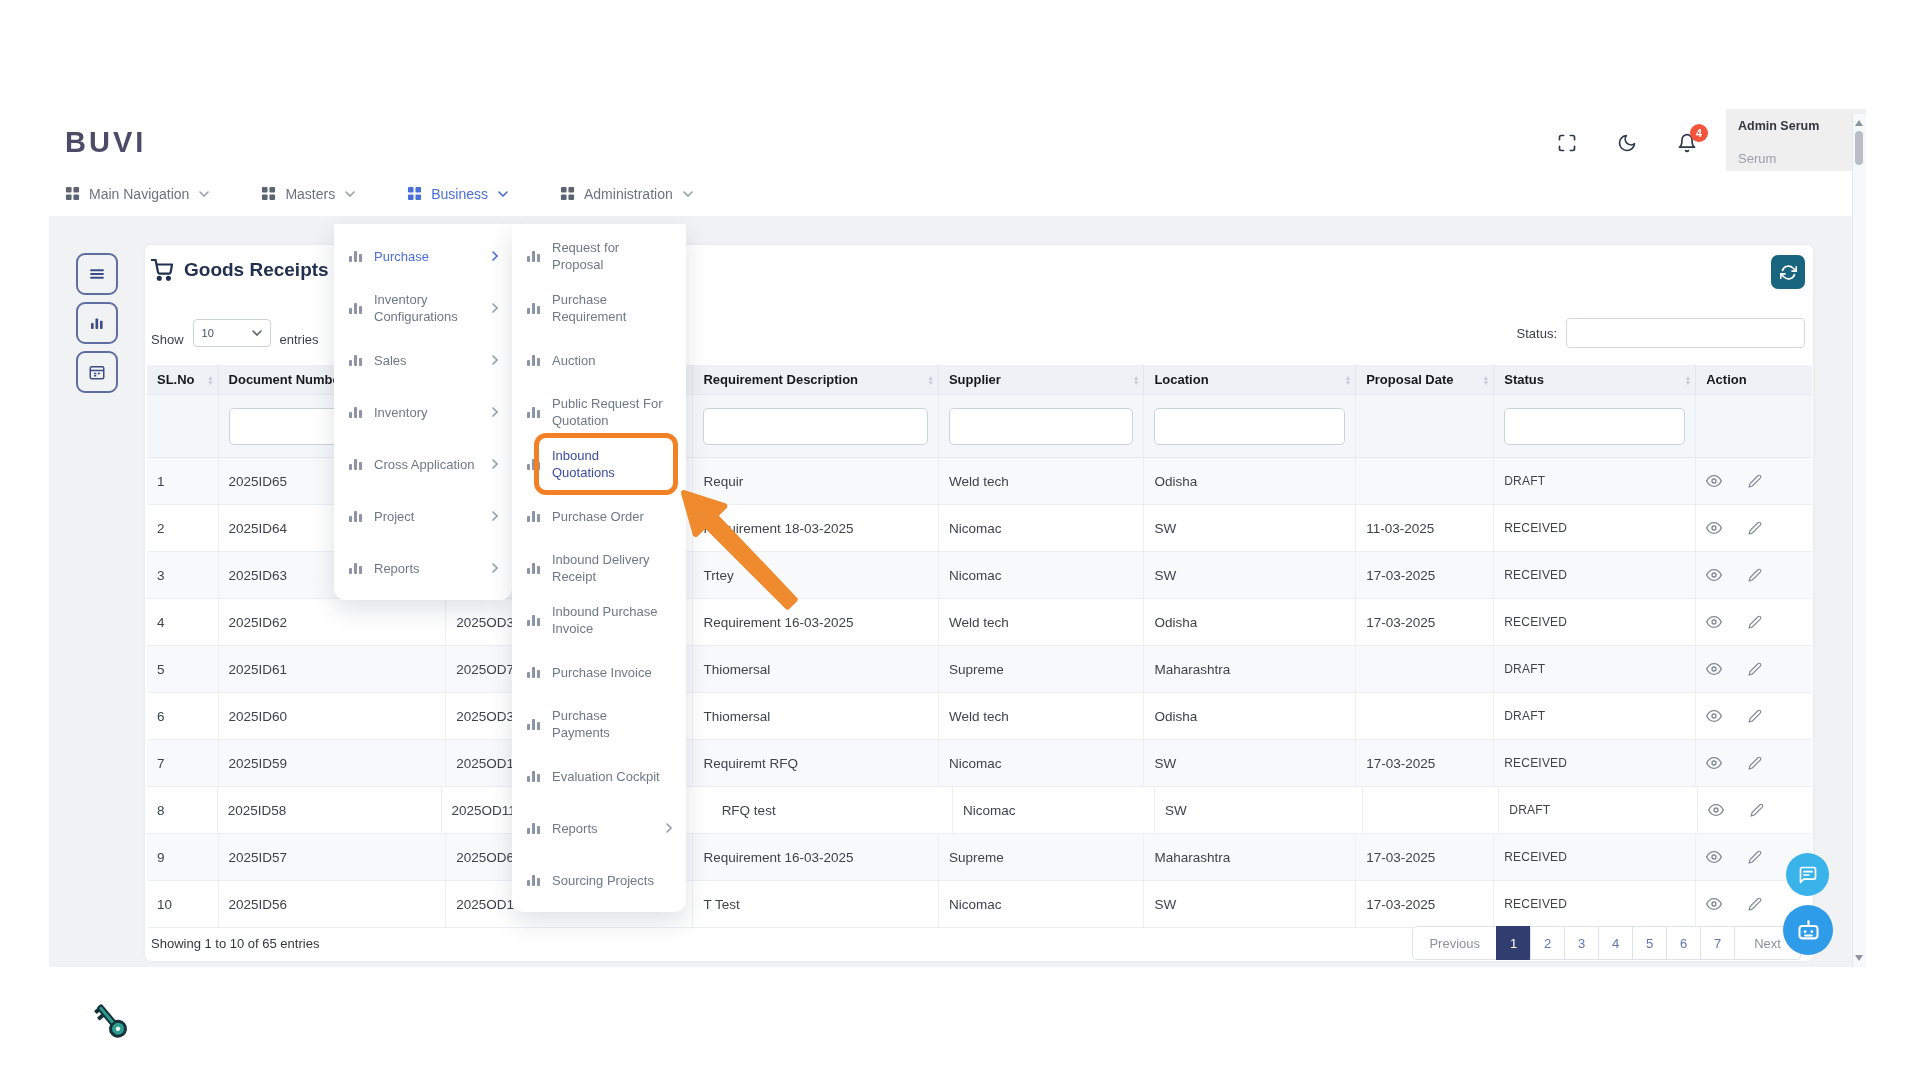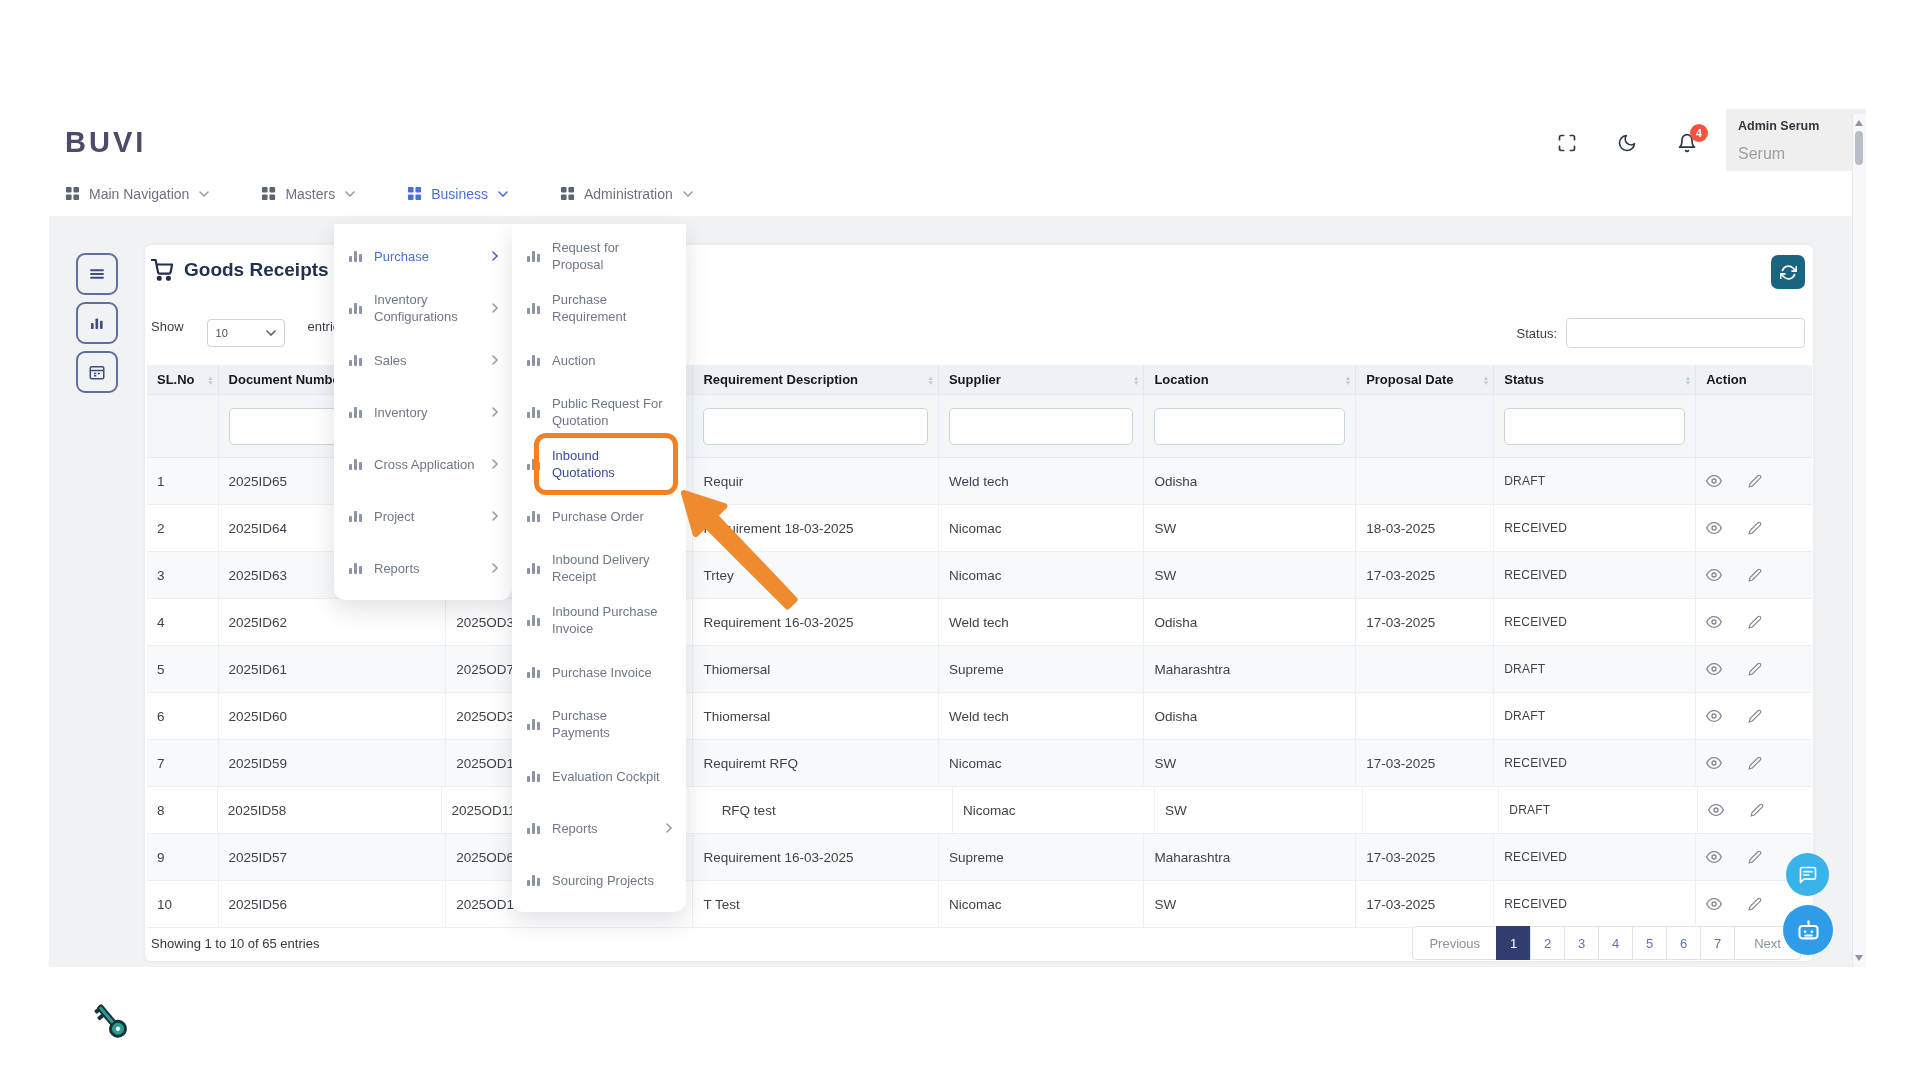--- a/index.html
+++ b/index.html
@@ -9,21 +9,21 @@
 
   
   .topbar{position:absolute;top:0;left:0;right:0;height:57px;background:#fff;display:flex;align-items:center;}
   .logo{margin-left:16px;font-size:29px;font-weight:700;color:#4d4b68;letter-spacing:3px;}
   .top-icons{margin-left:auto;display:flex;align-items:center;gap:38px;margin-right:28px;color:#2c3845;}
   .icon-btn{position:relative;width:22px;height:22px;display:flex;align-items:center;justify-content:center;cursor:pointer;}
   .badge{position:absolute;top:-8px;right:-10px;background:#f4543c;color:#fff;font-size:10.5px;width:18px;height:18px;
          border-radius:50%;display:flex;align-items:center;justify-content:center;font-weight:700;}
   .user-box{width:120px;height:57px;background:#efefef;padding:10px 8px 0 12px;}
   .user-name{font-size:12.5px;font-weight:700;color:#33373d;}
-  .user-role{font-size:16px;color:#9aa0a8;margin-top:12px;}
+  .user-role{font-size:13px;color:#9aa0a8;margin-top:18px;}
 
   
   .navbar{position:absolute;top:57px;left:0;right:13px;height:45px;background:#fff;border-bottom:1px solid #ededee;
           display:flex;align-items:center;padding-left:16px;gap:52px;}
   .nav-item{display:flex;align-items:center;gap:9px;font-size:14px;color:#6b737e;cursor:pointer;}
   .nav-item .nico{display:flex;color:#5b6470;}
   .nav-item.active{color:#4a6fd6;}
   .nav-item.active .nico{color:#4a6fd6;}
   .nav-item .chev{display:flex;color:#9aa0a8;margin-left:1px;}
   .nav-item.active .chev{color:#4a6fd6;}
@@ -34,21 +34,21 @@
             background:transparent;color:#3e4c86;display:flex;align-items:center;justify-content:center;cursor:pointer;}
 
   .card{position:absolute;left:96px;top:29px;width:1668px;height:716px;background:#fff;border-radius:6px;
         box-shadow:0 0 4px rgba(30,40,60,.05);}
   .page-title{position:absolute;left:6px;top:14px;display:flex;align-items:center;gap:11px;
               font-size:19px;font-weight:700;color:#22304f;}
   .refresh-btn{position:absolute;right:8px;top:10px;width:34px;height:34px;border-radius:7px;background:#19657f;
                display:flex;align-items:center;justify-content:center;cursor:pointer;border:none;}
   .controls{position:absolute;left:6px;top:74px;right:8px;height:28px;font-size:13px;color:#3a3f46;
             display:flex;align-items:center;}
-  .show-group{display:flex;align-items:flex-start;gap:23px;}
+  .show-group{display:flex;align-items:flex-end;gap:9px;}
   .page-size{width:60px;height:26px;border:1px solid #cdd2d9;border-radius:4px;display:flex;align-items:center;
              justify-content:space-between;padding:0 8px;font-size:11px;color:#4a4f57;cursor:pointer;background:#fff;}
   .page-size .chev{display:flex;color:#5a616b;}
   .search-group{margin-left:auto;display:flex;align-items:center;gap:9px;}
   .search-input{width:221px;height:28px;border:1px solid #d4d8de;border-radius:4px;background:#fff;outline:none;padding:0 8px;
                 font-family:"Liberation Sans",sans-serif;}
 
   
   .table{position:absolute;left:2px;top:120px;width:1665px;}
   .thead{display:flex;height:29px;background:#eef1f5;}
@@ -371,21 +371,21 @@
                 </span>
               </div>
             </div>
             <div class="trow">
               <div class="td" style="width: 57px;">2</div>
               <div class="td" style="width: 233px;">2025ID64</div>
               <div class="td" style="width: 255px;">2025OD14</div>
               <div class="td" style="width: 253px;">Requirement 18-03-2025</div>
               <div class="td" style="width: 208px;">Nicomac</div>
               <div class="td" style="width: 215px;">SW</div>
-              <div class="td" style="width: 132px;">18-03-2025</div>
+              <div class="td" style="width: 132px;">11-03-2025</div>
               <div class="td status" style="width: 204px;">RECEIVED</div>
               <div class="td" style="width: 108px;">
                 <span class="act">
                   <span>
                     <svg width="16" height="16" viewBox="0 0 24 24" fill="none" stroke="currentColor" stroke-width="2">
                       <path d="M1 12s4-8 11-8 11 8 11 8-4 8-11 8-11-8-11-8z"></path>
                       <circle cx="12" cy="12" r="3"></circle>
                     </svg>
                   </span>
                   <span>

